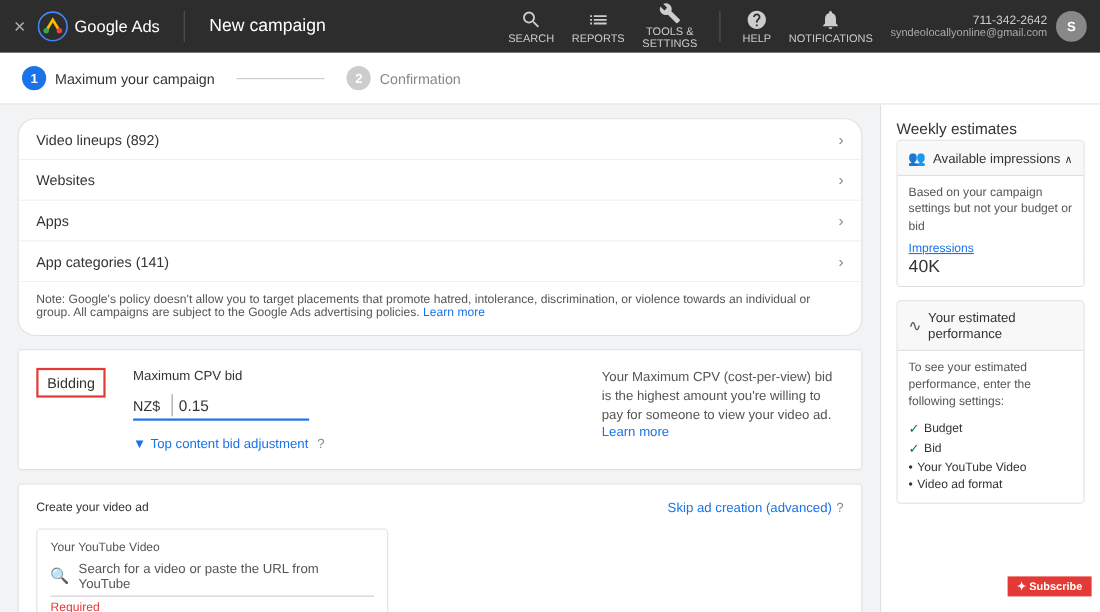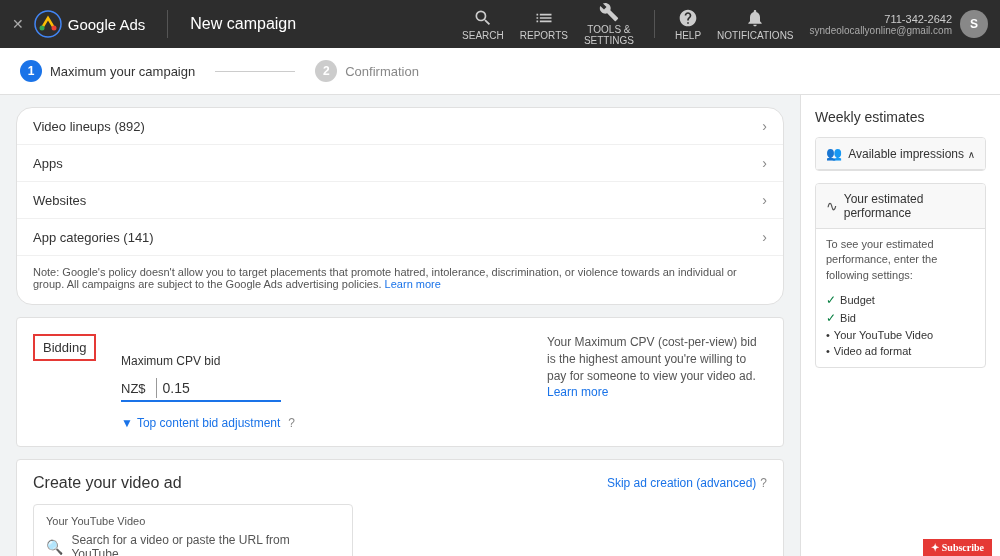--- a/index.html
+++ b/index.html
@@ -135,21 +135,21 @@
       min-width: 80px;
     }
     .bidding-title {
       font-size: 13px; font-weight: 500;
       border: 2px solid #e53935;
       padding: 4px 8px;
       display: inline-block;
       color: #333;
     }
     .bidding-form { flex: 1; }
-    .bid-label { font-size: 12px; color: #333; margin-bottom: 8px; margin-top: 20px; }
+    .bid-label { font-size: 12px; color: #333; margin-bottom: 8px; }
     .bid-input-row {
       display: flex; align-items: center; gap: 0;
       border-bottom: 2px solid #1a73e8;
       width: 160px;
       padding: 2px 0;
     }
     .bid-currency { font-size: 13px; color: #333; padding-right: 4px; }
     .bid-separator {
       width: 1px; height: 20px; background: #999; margin: 0 6px;
     }
@@ -171,21 +171,21 @@
       background: #fff;
       border: 1px solid #e0e0e0;
       border-radius: 4px;
       margin: 0 16px 12px;
       padding: 14px 16px;
     }
     .video-ad-header {
       display: flex; justify-content: space-between; align-items: center;
       margin-bottom: 12px;
     }
-    .video-ad-title { font-size: 16px; font-weight: 500; color: #333; }
+    .video-ad-title { font-size: 11px; font-weight: 500; color: #333; }
     .skip-link { color: #1a73e8; font-size: 12px; cursor: pointer; display: flex; align-items: center; gap: 4px; }
     .youtube-video-box {
       border: 1px solid #e0e0e0; border-radius: 4px;
       padding: 10px 12px;
       width: 320px;
     }
     .youtube-label { font-size: 11px; color: #555; margin-bottom: 6px; }
     .youtube-search {
       display: flex; align-items: center; gap: 8px;
       border-bottom: 1px solid #ccc; padding-bottom: 4px;
@@ -195,21 +195,21 @@
     .required-text { color: #e53935; font-size: 11px; margin-top: 4px; }
 
     
     .sidebar {
       width: 200px;
       background: #fff;
       border-left: 1px solid #e0e0e0;
       padding: 14px;
       overflow-y: auto;
     }
-    .sidebar-title { font-size: 14px; font-weight: 500; color: #333; margin-bottom: 12px; }
+    .sidebar-title { font-size: 14px; font-weight: 500; color: #333; margin-bottom: 2px; }
     .estimate-card {
       border: 1px solid #e0e0e0; border-radius: 4px;
       margin-bottom: 12px; overflow: hidden;
     }
     .estimate-card-header {
       display: flex; align-items: center; justify-content: space-between;
       padding: 8px 10px;
       background: #f8f8f8;
       border-bottom: 1px solid #e0e0e0;
     }
@@ -247,25 +247,24 @@
     ::-webkit-scrollbar { width: 6px; }
     ::-webkit-scrollbar-track { background: #f1f1f1; }
     ::-webkit-scrollbar-thumb { background: #ccc; border-radius: 3px; }
 
     
     .chevron-right::after { content: '›'; }
     .chevron-up-icon::after { content: '∧'; font-size: 10px; }
 
     
     .subscribe-badge {
-      position: fixed; bottom: 0; right: 8px;
+      position: fixed; bottom: 14px; right: 8px;
       background: #e53935; color: #fff;
       font-size: 10px; padding: 3px 8px;
       font-weight: bold;
-      font-family: Liberation Serif, serif;
     }
   </style>
 </head>
 <body>
 
 <div class="top-nav">
   <div class="nav-left">
     <div class="nav-logo">
 
       <span style="color:#aaa; font-size:14px; cursor:pointer; margin-right:4px;">✕</span>
@@ -340,25 +339,25 @@
 <div class="main-layout">
   <div class="content-area">
 
     <div class="section-card">
       <ul class="placement-list">
         <li class="placement-item">
           <span class="placement-item-label">Video lineups (892)</span>
           <span class="chevron chevron-right"></span>
         </li>
         <li class="placement-item">
-          <span class="placement-item-label">Apps</span>
+          <span class="placement-item-label">Websites</span>
           <span class="chevron chevron-right"></span>
         </li>
         <li class="placement-item">
-          <span class="placement-item-label">Websites</span>
+          <span class="placement-item-label">Apps</span>
           <span class="chevron chevron-right"></span>
         </li>
         <li class="placement-item">
           <span class="placement-item-label">App categories (141)</span>
           <span class="chevron chevron-right"></span>
         </li>
       </ul>
       <div class="note-text">
         <span>Note: Google's policy doesn't allow you to target placements that promote hatred, intolerance, discrimination, or violence towards an individual or group. All campaigns are subject to the Google Ads advertising policies.</span>
         <a class="note-link">Learn more</a>
@@ -415,20 +414,25 @@
   <div class="sidebar">
     <div class="sidebar-title">Weekly estimates</div>
 
     <div class="estimate-card">
       <div class="estimate-card-header">
         <div class="estimate-card-title">
           <span style="font-size:13px;">👥</span>
           <span>Available impressions</span>
         </div>
         <span class="chevron-up-icon"></span>
+      </div>
+      <div class="estimate-card-body">
+        <div class="estimate-desc">Based on your campaign settings but not your budget or bid</div>
+        <div class="impressions-label">Impressions</div>
+        <div class="impressions-value">40K</div>
       </div>
     </div>
 
     <div class="performance-card">
       <div class="performance-header">
         <span style="font-size:14px; color:#555;">∿</span>
         <span>Your estimated performance</span>
       </div>
       <div class="performance-body">
         <div class="performance-desc">To see your estimated performance, enter the following settings:</div>

